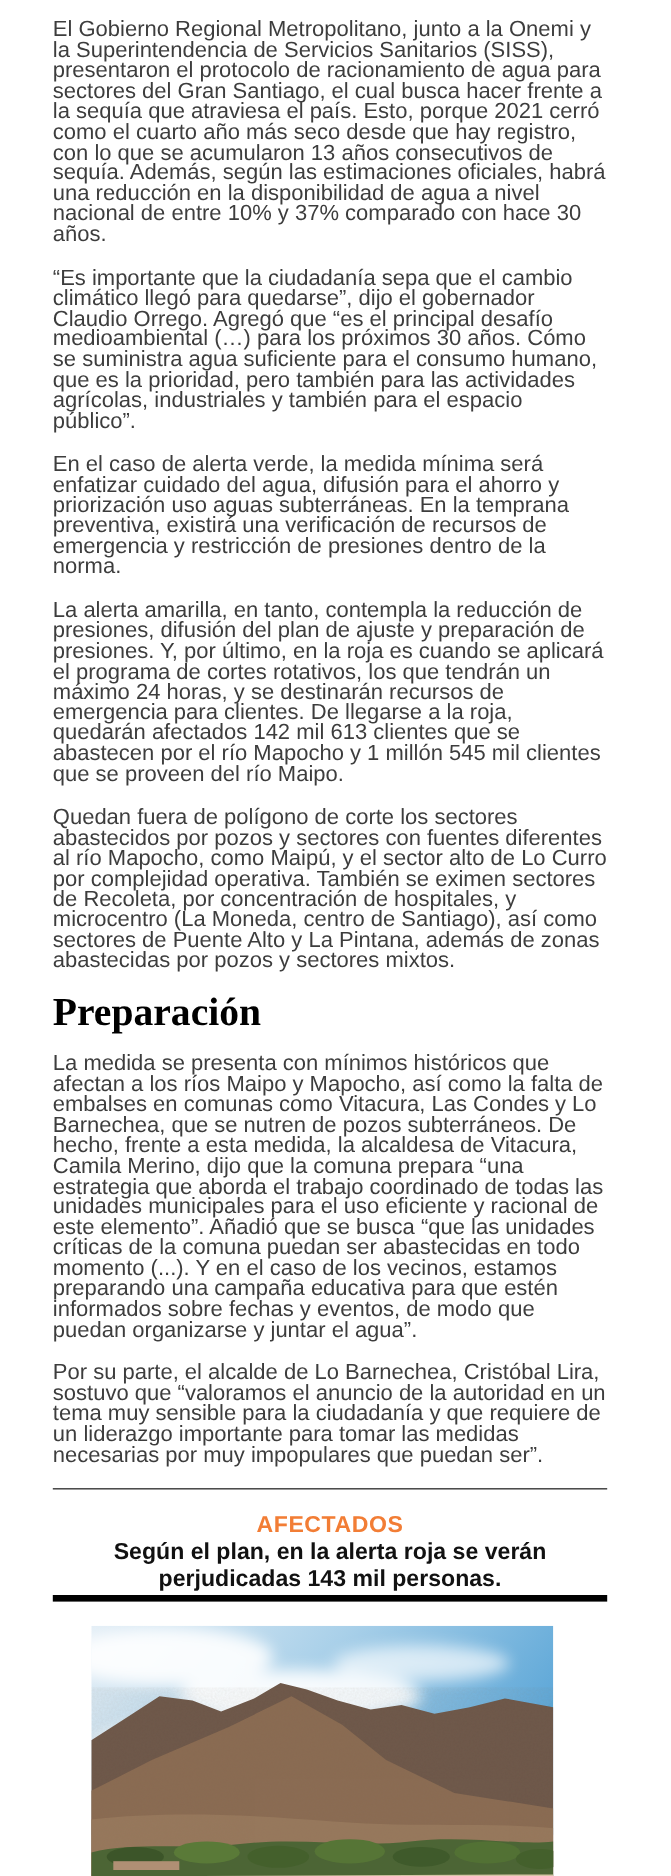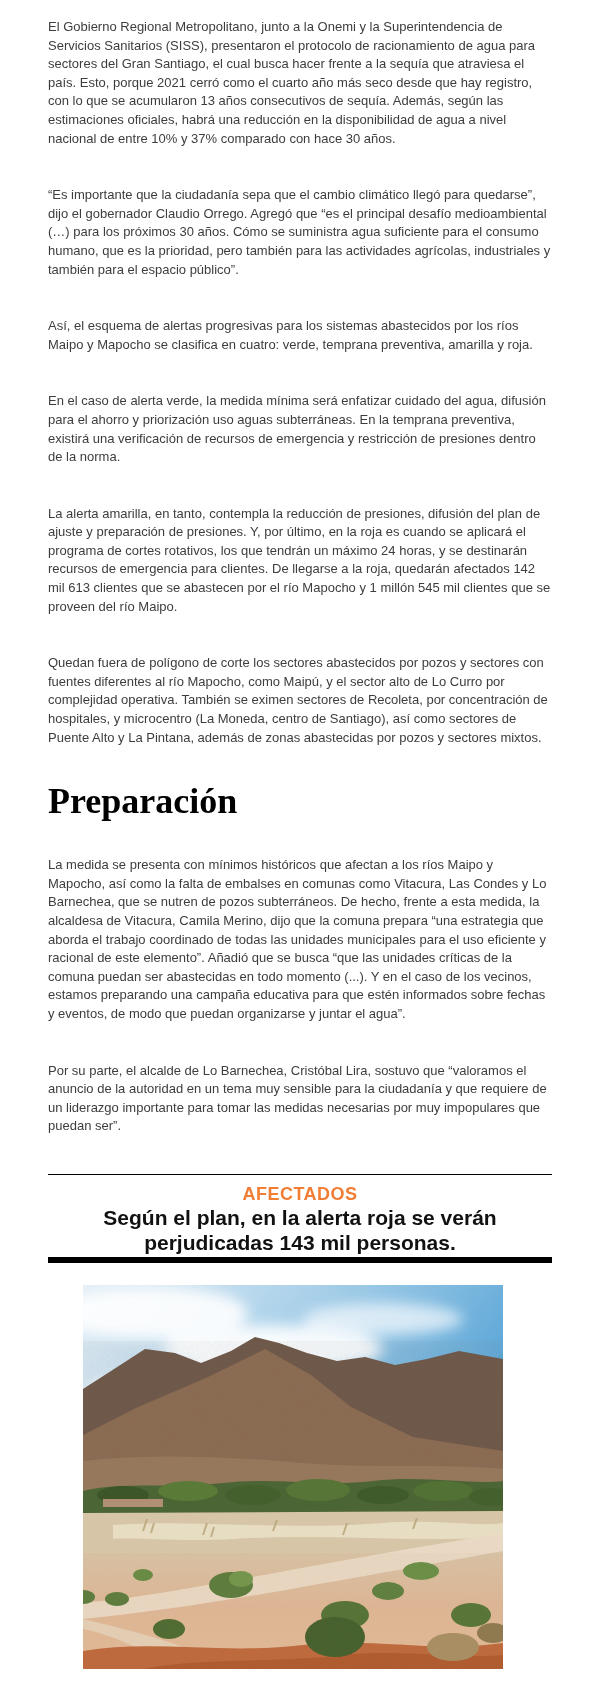--- a/index.html
+++ b/index.html
@@ -5,43 +5,43 @@
   html, body { margin: 0; padding: 0; background: #ffffff; }
   body {
     width: 610px;
     font-family: "Liberation Sans", sans-serif;
     -webkit-font-smoothing: antialiased;
   }
   .article {
     padding: 18px 58px 19px 48px; 
   }
   .body-paragraph {
-    font-size: 13px;
+    font-size: 20px;
     line-height: 18.6px;
     color: var(--body-text, #3d3d3d);
-    margin: 38px 0;
+    margin: 21px 0;
   }
   .body-paragraph:first-child { margin-top: 0; }
   .section-heading {
     font-family: "Liberation Serif", serif;
     font-size: 36px;
     font-weight: bold;
     color: #000000;
     margin: 16px 0 12px 0;
     line-height: 33px;
   }
   .rule-thin {
     border: none;
     border-top: 1px solid var(--rule-black, #000);
     margin: 6px 0 0 0;
   }
   .callout-kicker {
-    margin-top: 8px;
+    margin-top: 22px;
     text-align: center;
-    font-size: 18px;
+    font-size: 21px;
     font-weight: bold;
     letter-spacing: 0.5px;
     line-height: 22px;
     color: var(--kicker-orange, #f27d35);
   }
   .callout-headline {
     text-align: center;
     font-size: 21px;
     font-weight: bold;
     line-height: 25px;
@@ -64,21 +64,20 @@
     overflow: hidden;
   }
 </style>
 </head>
 <body>
 
 <div class="article">
 
   <p class="body-paragraph">El Gobierno Regional Metropolitano, junto a la Onemi y la Superintendencia de Servicios Sanitarios (SISS), presentaron el protocolo de racionamiento de agua para sectores del Gran Santiago, el cual busca hacer frente a la sequía que atraviesa el país. Esto, porque 2021 cerró como el cuarto año más seco desde que hay registro, con lo que se acumularon 13 años consecutivos de sequía. Además, según las estimaciones oficiales, habrá una reducción en la disponibilidad de agua a nivel nacional de entre 10% y 37% comparado con hace 30 años.</p>
   <p class="body-paragraph">“Es importante que la ciudadanía sepa que el cambio climático llegó para quedarse”, dijo el gobernador Claudio Orrego. Agregó que “es el principal desafío medioambiental (…) para los próximos 30 años. Cómo se suministra agua suficiente para el consumo humano, que es la prioridad, pero también para las actividades agrícolas, industriales y también para el espacio público”.</p>
-  <p class="body-paragraph">Así, el esquema de alertas progresivas para los sistemas abastecidos por los ríos Maipo y Mapocho se clasifica en cuatro: verde, temprana preventiva, amarilla y roja.</p>
   <p class="body-paragraph">En el caso de alerta verde, la medida mínima será enfatizar cuidado del agua, difusión para el ahorro y priorización uso aguas subterráneas. En la temprana preventiva, existirá una verificación de recursos de emergencia y restricción de presiones dentro de la norma.</p>
   <p class="body-paragraph">La alerta amarilla, en tanto, contempla la reducción de presiones, difusión del plan de ajuste y preparación de presiones. Y, por último, en la roja es cuando se aplicará el programa de cortes rotativos, los que tendrán un máximo 24 horas, y se destinarán recursos de emergencia para clientes. De llegarse a la roja, quedarán afectados 142 mil 613 clientes que se abastecen por el río Mapocho y 1 millón 545 mil clientes que se proveen del río Maipo.</p>
   <p class="body-paragraph">Quedan fuera de polígono de corte los sectores abastecidos por pozos y sectores con fuentes diferentes al río Mapocho, como Maipú, y el sector alto de Lo Curro por complejidad operativa. También se eximen sectores de Recoleta, por concentración de hospitales, y microcentro (La Moneda, centro de Santiago), así como sectores de Puente Alto y La Pintana, además de zonas abastecidas por pozos y sectores mixtos.</p>
 
   <h2 class="section-heading">Preparación</h2>
 
   <p class="body-paragraph">La medida se presenta con mínimos históricos que afectan a los ríos Maipo y Mapocho, así como la falta de embalses en comunas como Vitacura, Las Condes y Lo Barnechea, que se nutren de pozos subterráneos. De hecho, frente a esta medida, la alcaldesa de Vitacura, Camila Merino, dijo que la comuna prepara “una estrategia que aborda el trabajo coordinado de todas las unidades municipales para el uso eficiente y racional de este elemento”. Añadió que se busca “que las unidades críticas de la comuna puedan ser abastecidas en todo momento (...). Y en el caso de los vecinos, estamos preparando una campaña educativa para que estén informados sobre fechas y eventos, de modo que puedan organizarse y juntar el agua”.</p>
   <p class="body-paragraph">Por su parte, el alcalde de Lo Barnechea, Cristóbal Lira, sostuvo que “valoramos el anuncio de la autoridad en un tema muy sensible para la ciudadanía y que requiere de un liderazgo importante para tomar las medidas necesarias por muy impopulares que puedan ser”.</p>
 
   <hr class="rule-thin">

